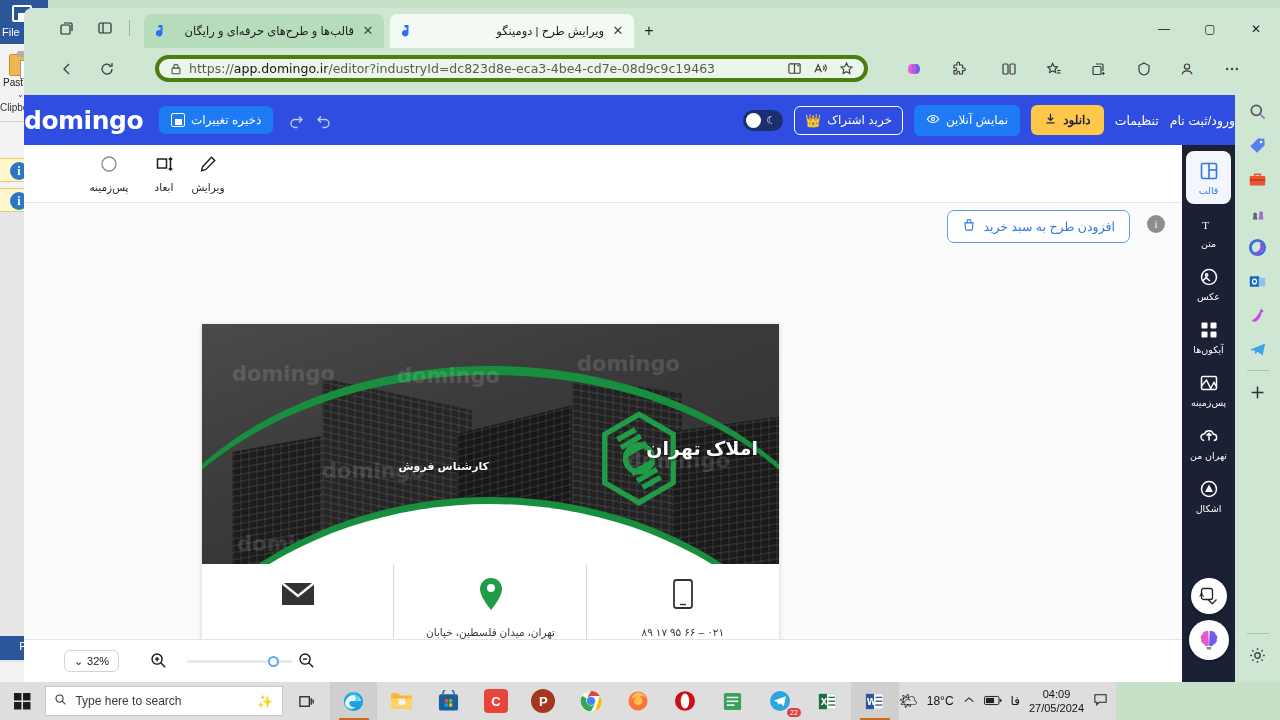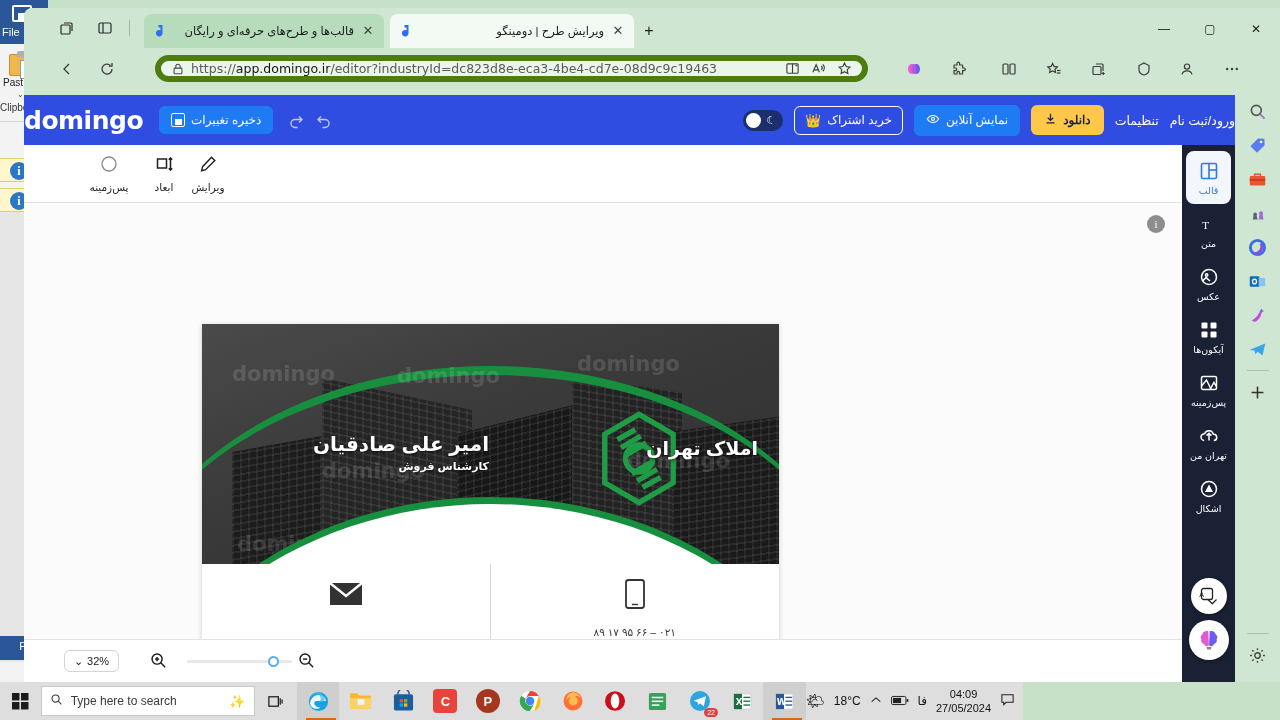--- a/index.html
+++ b/index.html
@@ -44,21 +44,21 @@
   .tab-fav { width: 16px; height: 16px; flex: 0 0 16px; display:flex; align-items:center; justify-content:center; }
   .tab-title { flex: 1; font-size: 11.5px; color: #1b1b1b; white-space: nowrap; overflow: hidden; text-overflow: ellipsis; text-align: right; padding: 0 6px; }
   .tab-close { width: 16px; height: 16px; flex: 0 0 16px; font-size: 13px; line-height: 15px; text-align: center; color: #444; }
   .newtab { position: absolute; left: 614px; top: 13px; width: 22px; height: 22px; text-align: center; font-size: 16px; line-height: 20px; color: #202020; }
   .wctl { position: absolute; top: 10px; width: 44px; height: 22px; text-align: center; font-size: 12px; line-height: 22px; color: #1b1b1b; }
 
   
   .navbar { position: absolute; left: 0; top: 40px; width: 1256px; height: 40px; }
   .nav-btn { position: absolute; top: 8px; width: 26px; height: 26px; display:flex; align-items:center; justify-content:center; color:#3c3c3c; }
   .nav-btn svg { width: 16px; height: 16px; }
-  .omnibox { position: absolute; left: 131px; top: 7px; width: 713px; height: 27px; background: #eaf5ec; border: 6px solid #4d7c0f; border-radius: 14px; display: flex; align-items: center; padding: 0 8px; direction: ltr; }
+  .omnibox { position: absolute; left: 131px; top: 7px; width: 713px; height: 27px; background: #eaf5ec; border: 4px solid #4d7c0f; border-radius: 14px; display: flex; align-items: center; padding: 0 8px; direction: ltr; }
   .omnibox .lock { width: 14px; height: 14px; margin: 0 6px 0 2px; }
   .url { flex: 1; font-size: 12.5px; color: #5a5a5a; white-space: nowrap; overflow: hidden; font-family: "DejaVu Sans", sans-serif; }
   .url b { color: #171717; font-weight: normal; }
   .omni-ic { width: 20px; height: 20px; margin-left: 6px; display:flex; align-items:center; justify-content:center; }
   .omni-ic svg { width: 15px; height: 15px; }
   .bar-ic { position: absolute; top: 9px; width: 24px; height: 24px; display:flex; align-items:center; justify-content:center; }
   .bar-ic svg { width: 16px; height: 16px; }
 
   
   .edge-rail { position: absolute; right: 0; top: 80px; width: 45px; height: 594px; background: #cfe6d2; display: flex; flex-direction: column; align-items: center; padding-top: 6px; }
@@ -139,21 +139,21 @@
   .rsb { position: absolute; right: 0; top: 50px; width: 53px; height: 537px; background: #1a2134; display: flex; flex-direction: column; align-items: center; padding-top: 6px; }
   .rsb-item { width: 45px; height: 53px; display: flex; flex-direction: column; align-items: center; justify-content: center; gap: 3px; color: #fff; border-radius: 8px; }
   .rsb-item.active { background: #f3f6fd; color: #2f7ae5; }
   .rsb-ic { height: 22px; display: flex; align-items: center; justify-content: center; }
   .rsb-ic svg { width: 20px; height: 20px; }
   .rsb-lb { font-size: 9.5px; }
   .fab-trans { position: absolute; right: 8px; bottom: 68px; width: 36px; height: 36px; border-radius: 50%; background: #fff; box-shadow: 0 1px 4px rgba(0,0,0,.35); display:flex; align-items:center; justify-content:center; }
   .fab-ai { position: absolute; right: 6px; bottom: 22px; width: 40px; height: 40px; border-radius: 50%; background: #fff; box-shadow: 0 1px 4px rgba(0,0,0,.35); display:flex; align-items:center; justify-content:center; font-size: 19px; }
 
   
-  .taskbar { position: absolute; left: 0; bottom: 0; width: 1023px; height: 38px; background: #dedede; display: flex; align-items: center; direction: ltr; }
+  .taskbar { position: absolute; left: 0; bottom: 0; width: 1116px; height: 38px; background: #dedede; display: flex; align-items: center; direction: ltr; }
   .start { width: 46px; display: flex; align-items: center; justify-content: center; }
   .searchbox { width: 240px; height: 30px; background: #fff; border: 1px solid #c9c9c9; display: flex; align-items: center; padding: 0 8px; gap: 8px; }
   .search-ph { font-size: 12px; color: #3a3a3a; font-family: "Liberation Sans", sans-serif; }
   .tb-app { width: 48px; height: 38px; display: flex; align-items: center; justify-content: center; position: relative; }
   .tb-app.act { background: #cfcfcf; }
   .tb-app.act::after { content:""; position:absolute; bottom:0; left:9px; width:30px; height:2px; background:#d06a1e; }
   .tray { margin-left: auto; display: flex; align-items: center; gap: 9px; padding-right: 8px; }
   .tray-txt { font-size: 12px; color: #111; }
   .clock { font-size: 11px; color: #111; text-align: center; line-height: 1.3; }
   .sq-app { width: 24px; height: 24px; border-radius: 4px; display:flex;align-items:center;justify-content:center;color:#fff;font-size:13px;font-weight:bold; font-family:"Liberation Sans",sans-serif; }
@@ -467,20 +467,29 @@
           <svg viewBox="0 0 20 20" fill="none" stroke="#8a8a8a" stroke-width="1.3">
               <circle cx="10" cy="10" r="7"></circle>
             </svg>
         </div>
         <div class="tool-lb">پس‌زمینه</div>
       </div>
     </div>
 
     <div class="canvas">
 
+      <button class="cart-btn">
+        <span>افزودن طرح به سبد خرید</span>
+        <span>
+          <svg width="14" height="14" viewBox="0 0 16 16" fill="none" stroke="#2f7ae5" stroke-width="1.3">
+              <path d="M3.4 5.5h9.2l-.8 7.4a1 1 0 01-1 .9H5.2a1 1 0 01-1-.9z"></path>
+              <path d="M5.8 5.5V4a2.2 2.2 0 014.4 0v1.5"></path>
+            </svg>
+        </span>
+      </button>
       <div class="info-dot">i</div>
 
       <div class="card">
         <div class="card-top">
           <div class="bld b1">
               <div class="bld-win"></div>
             </div>
           <div class="bld b2">
               <div class="bld-win"></div>
             </div>
@@ -506,41 +515,53 @@
           <div class="hexlogo">
             <svg viewBox="0 0 100 110" fill="none" stroke="#1f9c45" stroke-width="6">
               <path d="M50 6l38 22v54L50 104 12 82V28z"></path>
               <path d="M26 34l20-11M30 43l22-13M34 52l24-14"></path>
               <path d="M74 76L54 87M70 67L48 80M66 58L42 72"></path>
               <circle cx="50" cy="55" r="15" stroke-width="6"></circle>
             </svg>
           </div>
 
           <div class="brand-name">املاک تهران</div>
-          <div class="person-name">امیر علی صادقیان</div>
           <div class="person-role">کارشناس فروش</div>
 
           <div class="arc-white-green"></div>
           <div class="arc-white"></div>
         </div>
 
         <div class="card-bottom">
           <div class="ccol">
             <div class="ccol-ic">
               <svg width="22" height="32" viewBox="0 0 22 32" fill="none" stroke="#333" stroke-width="1.8">
                   <rect x="2" y="2" width="18" height="28" rx="2.5"></rect>
                   <line x1="8" y1="26.5" x2="14" y2="26.5" stroke-width="1.4"></line>
                 </svg>
             </div>
             <div class="ccol-txt">
               <div>۰۲۱ – ۶۶ ۹۵ ۱۷ ۸۹</div>
               <div>۰۲۱ – ۶۶ ۹۵ ۱۷ ۸۹</div>
             </div>
           </div>
 
+          <div class="ccol">
+            <div class="ccol-ic">
+              <svg width="26" height="34" viewBox="0 0 26 34">
+                  <path d="M13 1C6.9 1 2 5.9 2 12c0 8 11 21 11 21s11-13 11-21C24 5.9 19.1 1 13 1z" fill="#1f9c45"></path>
+                  <circle cx="13" cy="11" r="4" fill="#fff"></circle>
+                </svg>
+            </div>
+            <div class="ccol-txt">
+              <div>تهران، میدان فلسطین، خیابان</div>
+              <div>طالقانی، خیابان فریمان، پلاک ۳۰،</div>
+              <div>طبقه اول</div>
+            </div>
+          </div>
 
           <div class="ccol">
             <div class="ccol-ic">
               <svg width="34" height="26" viewBox="0 0 34 26">
                   <rect x="1" y="2" width="32" height="22" fill="#333"></rect>
                   <path d="M1 2l16 13L33 2" fill="none" stroke="#fff" stroke-width="2.4"></path>
                 </svg>
             </div>
           </div>
         </div>

